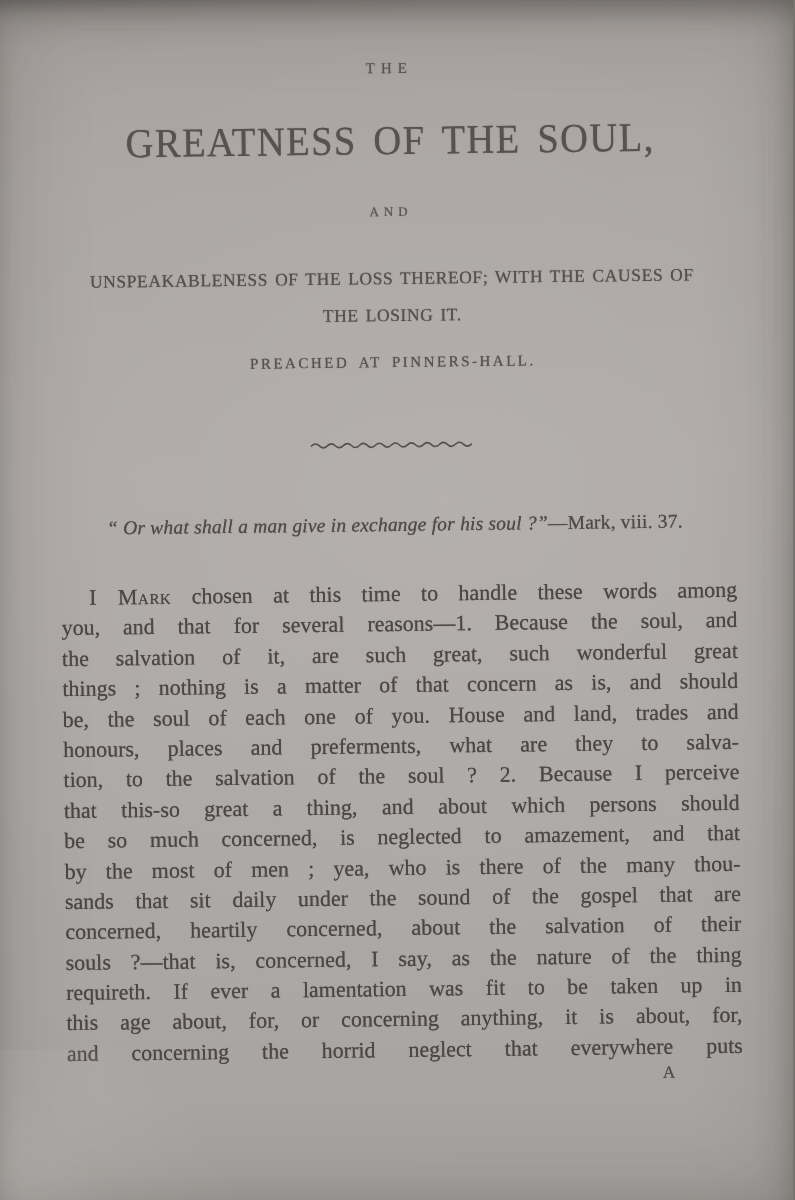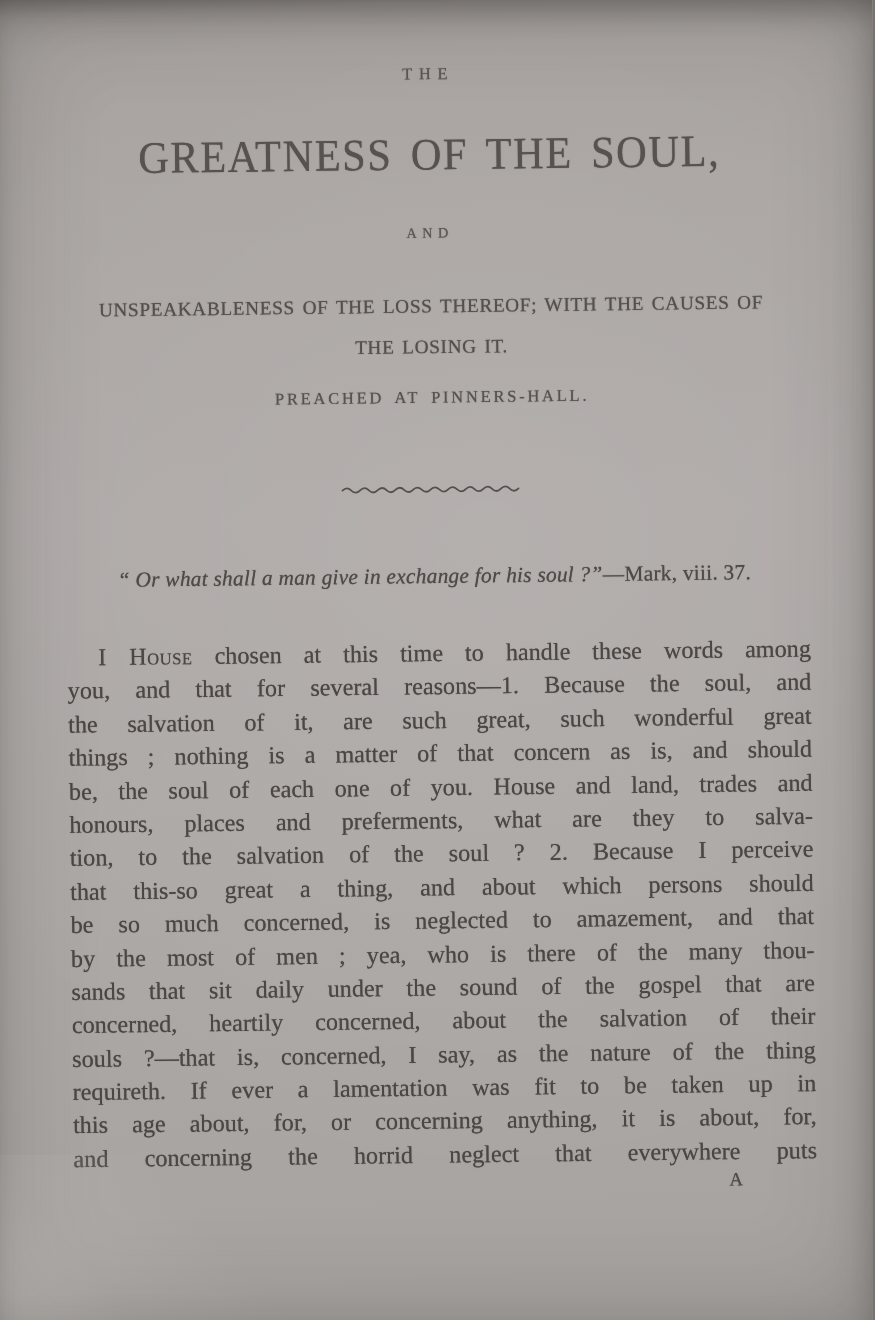--- a/index.html
+++ b/index.html
@@ -122,21 +122,21 @@
 
     <div class="center wavy">
       <svg width="172" height="10" viewBox="0 0 172 10">
         <path d="M3 5 q4 -4 8 0 t8 0 t8 0 t8 0 t8 0 t8 0 t8 0 t8 0 t8 0 t8 0 t8 0 t8 0 t8 0 t8 0 t8 0 t8 0 t8 0 t8 0 t8 0 t8 0" fill="none" stroke="#56504d" stroke-width="1.6" stroke-linecap="round"></path>
       </svg>
     </div>
 
     <div class="center epigraph"><span class="quote">“ Or what shall a man give in exchange for his soul ?”</span><span class="cite">—Mark, viii. 37.</span></div>
 
     <div class="bodywrap">
-      <div class="body-line first"><span class="lead">I House</span> <span>chosen at this time to handle these words among</span></div>
+      <div class="body-line first"><span class="lead">I Mark</span> <span>chosen at this time to handle these words among</span></div>
       <div>
 
           <div class="body-line">you, and that for several reasons—1. Because the soul, and</div>
 
           <div class="body-line">the salvation of it, are such great, such wonderful great</div>
 
           <div class="body-line">things ; nothing is a matter of that concern as is, and should</div>
 
           <div class="body-line">be, the soul of each one of you.  House and land, trades and</div>
 

